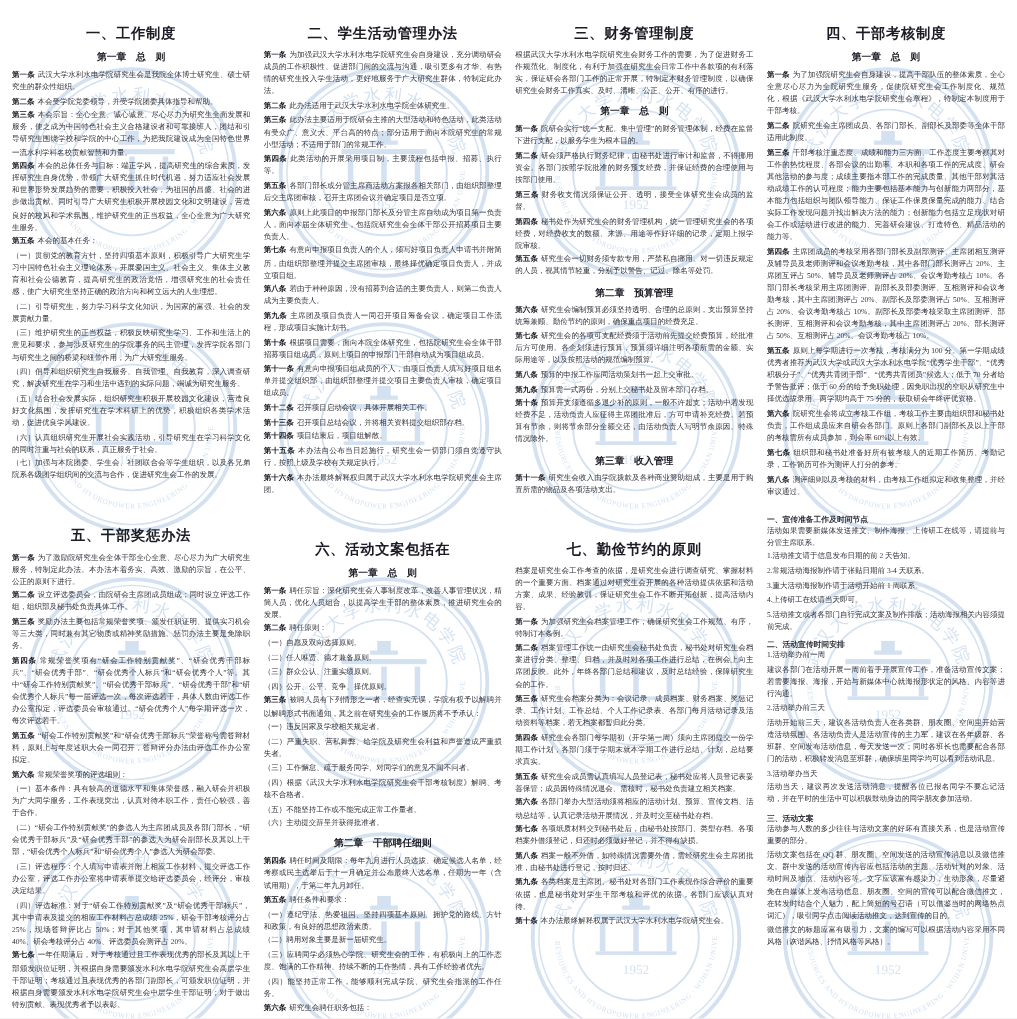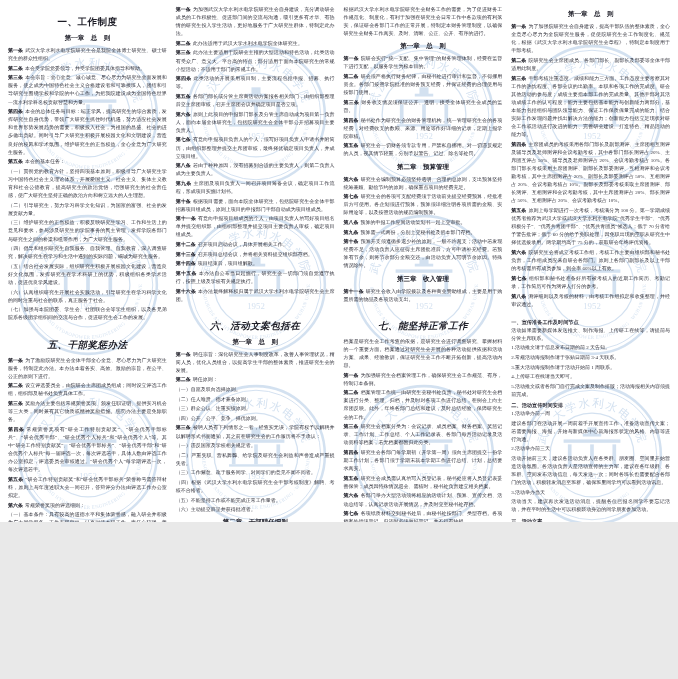--- a/index.html
+++ b/index.html
@@ -1,25 +1,25 @@
 <!DOCTYPE html>
 <html><head>
 <meta charset="utf-8">
 <style>
   html,body{margin:0;padding:0;background:#e9e9e9;}
-  .page{position:relative;width:678px;height:522px;background:#ffffff;overflow:hidden;
+  .page{position:relative;width:678px;height:679px;background:#ffffff;overflow:hidden;
         font-family:"Liberation Serif","DejaVu Serif",serif;color:#30303a;}
   .wm-layer{position:absolute;inset:0;z-index:0;opacity:.5;pointer-events:none;}
   .wm{position:absolute;}
   .cols{position:relative;z-index:1;display:grid;grid-template-columns:repeat(4,1fr);
         column-gap:9px;padding:6px 8px 2px 8px;}
   .col{min-width:0;}
   .sec{margin-bottom:10px;}
   .sec .title{font-size:9.5px;font-weight:bold;text-align:center;margin:10px 0 5px 0;color:#1c1c26;letter-spacing:.5px;}
-  .sec.row2 .title{margin-top:16px;font-style:italic;}
+  .sec.row2 .title{margin-top:28px;}
   .chap{font-size:6.5px;font-weight:bold;text-align:center;margin:4px 0 4px 0;color:#20202a;}
   .sub{font-size:5.2px;font-weight:bold;margin:3px 0 1px 0;}
   p.art,p.item,p.pp,p.num{font-size:5px;line-height:1.62;margin:0 0 1.5px 0;text-align:justify;text-justify:inter-ideograph;}
   p.art .lbl{font-weight:bold;color:#15151f;margin-right:2px;}
   p.item{margin-left:0;}
   svg text{font-family:"Liberation Serif","DejaVu Serif",serif;}
 </style>
 </head>
 <body>
 
@@ -131,20 +131,21 @@
           <p class="art"><span class="lbl">第六条</span><span>常规荣誉奖项的评选细则：</span></p>
           <p class="item">（一）基本条件：具有较高的道德水平和集体荣誉感，融入研会并积极为广大同学服务，工作表现突出，认真对待本职工作，责任心较强，善于合作。</p>
           <p class="item">（二）“研会工作特别贡献奖”的参选人为主席团成员及各部门部长，“研会优秀干部标兵”及“研会优秀干部”的参选人为研会副部长及其以上干部，“研会优秀个人标兵”和“研会优秀个人”参选人为研会部委。</p>
           <p class="item">（三）评选程序：个人填写申请表并附上相应工作材料，提交评选工作办公室，评选工作办公室将申请表单提交给评选委员会，经评分，审核决定结果。</p>
           <p class="item">（四）评选标准：对于“研会工作特别贡献奖”及“研会优秀干部标兵”，其中申请表及提交的相应工作材料占总成绩 25%，研会干部考核评分占 25%，现场答辩评比占 50%；对于其他奖项，其申请材料占总成绩 40%、研会考核评分占 40%、评选委员会测评占 20%。</p>
           <p class="art"><span class="lbl">第七条</span><span>一年任期满后，对于考核通过且工作表现优秀的部长及其以上干部颁发职位证明，并根据自身需要颁发水利水电学院研究生会高层学生干部证明；考核通过且表现优秀的各部门副部长，可颁发职位证明，并根据自身需要颁发水利水电学院研究生会中层学生干部证明；对于做出特别贡献、表现优秀者予以表彰。</span></p>
         </section>
       </div>
     <div class="col" id="col1">
         <section class="sec">
+          <h2 class="title">二、学生活动管理办法</h2>
           <p class="art"><span class="lbl">第一条</span><span>为加强武汉大学水利水电学院研究生会自身建设，充分调动研会成员的工作积极性、促进部门间的交流与沟通，吸引更多有才华、有热情的研究生投入学生活动，更好地服务于广大研究生群体，特制定此办法。</span></p>
           <p class="art"><span class="lbl">第二条</span><span>此办法适用于武汉大学水利水电学院全体研究生。</span></p>
           <p class="art"><span class="lbl">第三条</span><span>此办法主要适用于院研会主推的大型活动和特色活动，此类活动有受众广、意义大、平台高的特点；部分适用于面向本院研究生的常规小型活动；不适用于部门的常规工作。</span></p>
           <p class="art"><span class="lbl">第四条</span><span>此类活动的开展采用项目制，主要流程包括申报、招募、执行等。</span></p>
           <p class="art"><span class="lbl">第五条</span><span>各部门部长或分管主席商活动方案报各相关部门，由组织部整理后交主席团审核，召开主席团会议并确定项目是否立项。</span></p>
           <p class="art"><span class="lbl">第六条</span><span>原则上此项目的申报部门部长及分管主席自动成为项目第一负责人，面向本届全体研究生，包括院研究生会全体干部公开招募项目主要负责人。</span></p>
           <p class="art"><span class="lbl">第七条</span><span>有意向申报项目负责人的个人，须写好项目负责人申请书并附简历，由组织部整理并提交主席团审核，最终择优确定项目负责人，并成立项目组。</span></p>
           <p class="art"><span class="lbl">第八条</span><span>若由于种种原因，没有招募到合适的主要负责人，则第二负责人成为主要负责人。</span></p>
           <p class="art"><span class="lbl">第九条</span><span>主席团及项目负责人一同召开项目筹备会议，确定项目工作流程，形成项目实施计划书。</span></p>
           <p class="art"><span class="lbl">第十条</span><span>根据项目需要，面向本院全体研究生，包括院研究生会全体干部招募项目组成员，原则上项目的申报部门干部自动成为项目组成员。</span></p>
@@ -177,53 +178,55 @@
           <p class="item">（一）遵纪守法、热爱祖国、坚持四项基本原则、拥护党的路线、方针和政策，有良好的思想政治素质。</p>
           <p class="item">（二）聘用对象主要是新一届研究生。</p>
           <p class="item">（三）应聘同学必须热心学院、研究生会的工作，有积极向上的工作态度、饱满的工作精神、持续不断的工作热情，具有工作经验者优先。</p>
           <p class="item">（四）能坚持正常工作，能够顺利完成学院、研究生会指派的工作任务。</p>
           <p class="art"><span class="lbl">第六条</span><span>研究生会聘任职务包括：</span></p>
           <p class="item">（一）主席团成员三名。</p>
         </section>
       </div>
     <div class="col" id="col2">
         <section class="sec">
+          <h2 class="title">三、财务管理制度</h2>
           <p class="pp">根据武汉大学水利水电学院研究生会财务工作的需要，为了促进财务工作规范化、制度化，有利于加强在研究生会日常工作中各款项的有利落实，保证研会各部门工作的正常开展，特制定本财务管理制度，以确保研究生会财务工作真实、及时、清晰、公正、公开、有序的进行。</p>
           <h3 class="chap">第一章　总　则</h3>
           <p class="art"><span class="lbl">第一条</span><span>院研会实行“统一支配、集中管理”的财务管理体制，经费在监督下进行支配，以服务学生为根本目的。</span></p>
           <p class="art"><span class="lbl">第二条</span><span>研会须严格执行财务纪律，由秘书处进行审计和监督，不得挪用资金。各部门按照学院批准的财务预支经费，并保证经费的合理使用与按部门使用。</span></p>
           <p class="art"><span class="lbl">第三条</span><span>财务收支情况须保证公开、透明，接受全体研究生会成员的监督。</span></p>
           <p class="art"><span class="lbl">第四条</span><span>秘书处作为研究生会的财务管理机构，统一管理研究生会的各项经费，对经费收支的数额、来源、用途等作好详细的记录，定期上报学院审核。</span></p>
           <p class="art"><span class="lbl">第五条</span><span>研究生会一切财务须专款专用，严禁私自挪用。对一切违反规定的人员，视其情节轻重，分别予以警告、记过、除名等处罚。</span></p>
           <h3 class="chap">第二章　预算管理</h3>
           <p class="art"><span class="lbl">第六条</span><span>研究生会编制预算必须坚持透明、合理的总原则，支出预算坚持统筹兼顾、勤俭节约的原则，确保重点项目的经费充足。</span></p>
           <p class="art"><span class="lbl">第七条</span><span>研究生会的各项可支配经费须于活动前先提交经费预算，经批准后方可使用。各企划须进行预算，预算须详细注明各项所需的金额、实际用途等，以及按照活动的规范编制预算。</span></p>
           <p class="art"><span class="lbl">第八条</span><span>预算的申报工作应同活动策划书一起上交审批。</span></p>
           <p class="art"><span class="lbl">第九条</span><span>预算需一式两份，分别上交秘书处及留本部门存档。</span></p>
           <p class="art"><span class="lbl">第十条</span><span>预算开支须遵循多退少补的原则，一般不许超支；活动中若发现经费不足，活动负责人应征得主席团批准后，方可申请补充经费。若预算有节余，则将节余部分全额交还，由活动负责人写明节余原因。特殊情况除外。</span></p>
           <h3 class="chap">第三章　收入管理</h3>
           <p class="art"><span class="lbl">第十一条</span><span>研究生会收入由学院拨款及各种商业赞助组成，主要是用于购置所需的物品及各项活动支出。</span></p>
         </section>
         <section class="sec row2">
-          <h2 class="title">七、能坚持正常工作</h2>
+          <h2 class="title">七、勤俭节约的原则</h2>
           <p class="pp">档案是研究生会工作考查的依据，是研究生会进行调查研究、掌握材料的一个重要方面。档案通过对研究生会开展的各种活动提供依据和活动方案、成果、经验教训，保证研究生会工作不断开拓创新，提高活动内容。</p>
           <p class="art"><span class="lbl">第一条</span><span>为加强研究生会档案管理工作，确保研究生会工作规范、有序，特制订本条例。</span></p>
           <p class="art"><span class="lbl">第二条</span><span>档案管理工作统一由研究生会秘书处负责，秘书处对研究生会档案进行分类、整理、归档，并及时对各项工作进行总结，在例会上向主席团反映。此外，年终各部门总结和建议，及时总结经验，保障研究生会的工作。</span></p>
           <p class="art"><span class="lbl">第三条</span><span>研究生会档案分类为：会议记录、成员档案、财务档案、奖惩记录、工作计划、工作总结、个人工作记录表、各部门每月活动记录及活动资料等档案，若无档案都暂归此分类。</span></p>
           <p class="art"><span class="lbl">第四条</span><span>研究生会各部门每学期初（开学第一周）须向主席团提交一份学期工作计划，各部门须于学期末就本学期工作进行总结、计划，总结要求真实。</span></p>
           <p class="art"><span class="lbl">第五条</span><span>研究生会成员需认真填写人员登记表，秘书处应将人员登记表妥善保管；成员因特殊情况退会、需核时，秘书处负责建立相关档案。</span></p>
           <p class="art"><span class="lbl">第六条</span><span>各部门举办大型活动须将相应的活动计划、预算、宣传文档、活动总结等，认真记录活动开展情况，并及时交至秘书处存档。</span></p>
           <p class="art"><span class="lbl">第七条</span><span>各项纸质材料交到秘书处后，由秘书处按部门、类型存档。各项档案外借须登记，归还时必须做好登记，并不得有缺损。</span></p>
           <p class="art"><span class="lbl">第八条</span><span>档案一般不外借，如特殊情况需要外借，需经研究生会主席团批准，由秘书处进行登记，按时归还。</span></p>
           <p class="art"><span class="lbl">第九条</span><span>各类档案是主席团、秘书处对各部门工作表现作综合评价的重要依据，也是秘书处对学生干部考核和评优的依据，各部门应该认真对待。</span></p>
           <p class="art"><span class="lbl">第十条</span><span>本办法最终解释权属于武汉大学水利水电学院研究生会。</span></p>
         </section>
       </div>
     <div class="col" id="col3">
         <section class="sec">
+          <h2 class="title">四、干部考核制度</h2>
           <h3 class="chap">第一章　总　则</h3>
           <p class="art"><span class="lbl">第一条</span><span>为了加强院研究生会自身建设，提高干部队伍的整体素质，全心全意尽心尽力为全院研究生服务，促使院研究生会工作制度化、规范化，根据《武汉大学水利水电学院研究生会章程》，特制定本制度用于干部考核。</span></p>
           <p class="art"><span class="lbl">第二条</span><span>院研究生会主席团成员、各部门部长、副部长及部委等全体干部适用此制度。</span></p>
           <p class="art"><span class="lbl">第三条</span><span>干部考核注重态度、成绩和能力三方面。工作态度主要考察其对工作的热忱程度、各部会议的出勤率、本职和各项工作的完成度、研会其他活动的参与度；成绩主要指本部工作的完成质量、其他干部对其活动成绩工作的认可程度；能力主要包括基本能力与创新能力两部分，基本能力包括组织与团队领导能力、保证工作保质保量完成的能力、结合实际工作发现问题并找出解决方法的能力；创新能力包括立足现状对研会工作或活动进行改进的能力、完善研会建设、打造特色、精品活动的能力等。</span></p>
           <p class="art"><span class="lbl">第四条</span><span>主席团成员的考核采用各部门部长及副部测评、主席团相互测评及辅导员及老师测评和会议考勤考核，其中各部门部长测评占 20%、主席团互评占 50%、辅导员及老师测评占 20%、会议考勤考核占 10%。各部门部长考核采用主席团测评、副部长及部委测评、互相测评和会议考勤考核，其中主席团测评占 20%、副部长及部委测评占 50%、互相测评占 20%、会议考勤考核占 10%。副部长及部委考核采取主席团测评、部长测评、互相测评和会议考勤考核，其中主席团测评占 20%、部长测评占 50%、互相测评占 20%、会议考勤考核占 10%。</span></p>
           <p class="art"><span class="lbl">第五条</span><span>原则上每学期进行一次考核，考核满分为 100 分。第一学期成绩优秀者推荐为武汉大学或武汉大学水利水电学院“优秀学生干部”、“优秀积极分子”、“优秀共青团干部”、“优秀共青团员”候选人；低于 70 分者给予警告批评；低于 60 分的给予免职处理，因免职出现的空职从研究生中择优选拔录用。两学期均高于 75 分的，获取研会年终评优资格。</span></p>
           <p class="art"><span class="lbl">第六条</span><span>院研究生会将成立考核工作组，考核工作主要由组织部和秘书处负责，工作组成员应来自研会各部门。原则上各部门副部长及以上干部的考核需所有成员参加，到会率 60%以上有效。</span></p>
           <p class="art"><span class="lbl">第七条</span><span>组织部和秘书处准备好所有被考核人的近期工作简历、考勤记录，工作简历可作为测评人打分的参考。</span></p>
           <p class="art"><span class="lbl">第八条</span><span>测评细则以及考核的材料，由考核工作组拟定和收集整理，并经审议通过。</span></p>
         </section>

